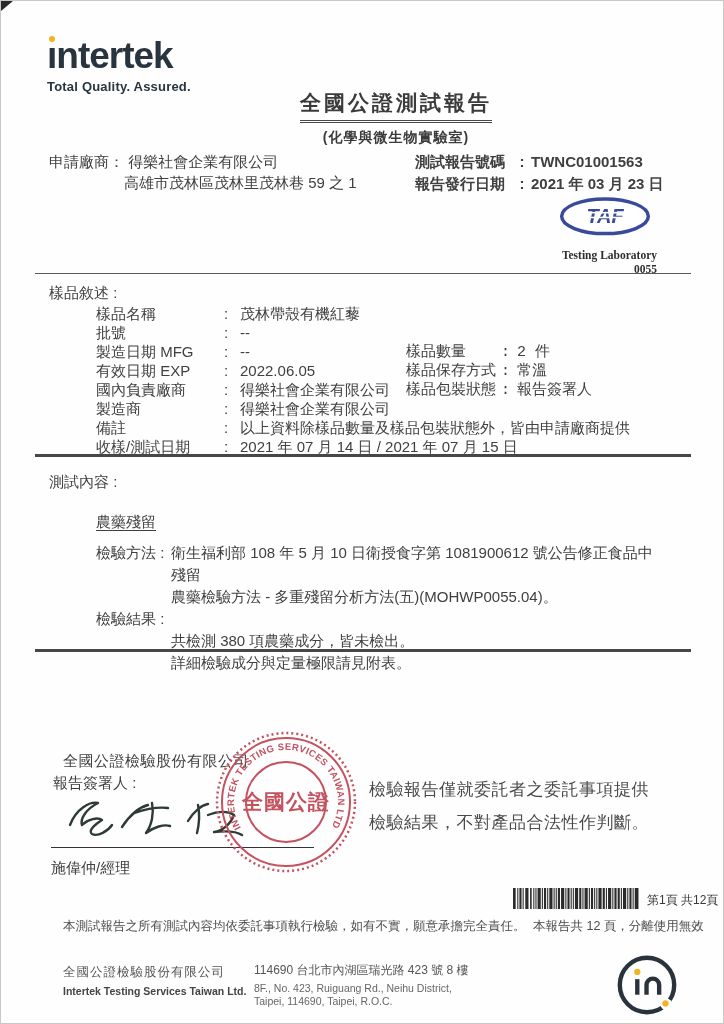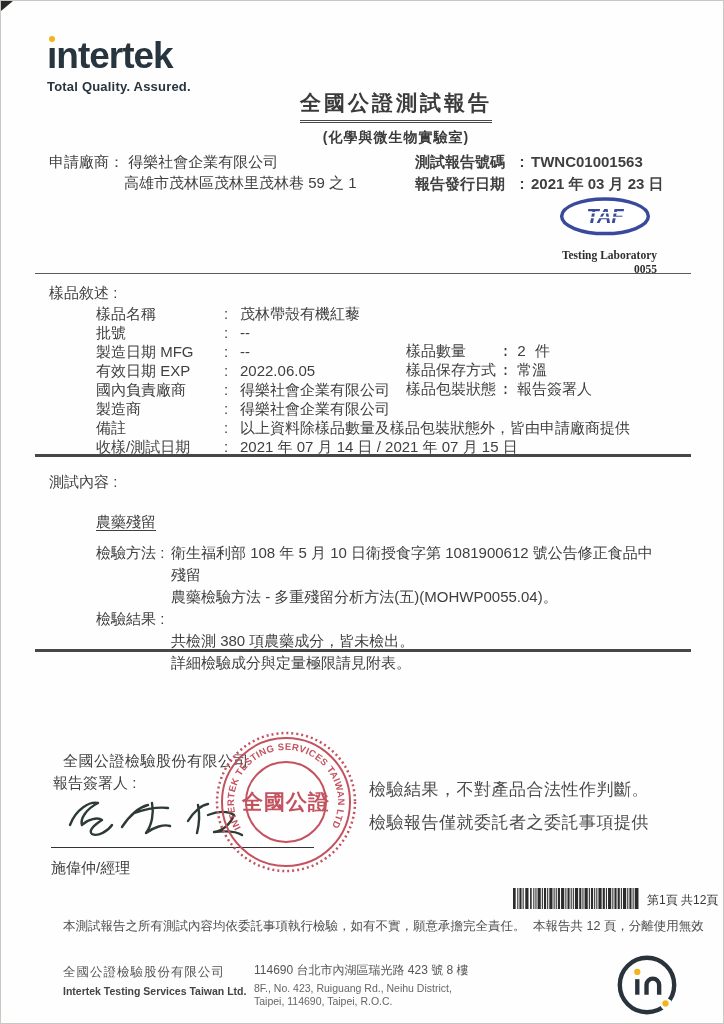--- a/index.html
+++ b/index.html
@@ -229,22 +229,22 @@
     <defs>
       <path id="ringPath" d="M 28 99 A 52 52 0 1 1 118 99"></path>
     </defs>
     <text font-size="9.5" font-weight="bold" fill="#c4525f" letter-spacing="0.4" font-family="Liberation Sans, sans-serif">
       <textPath href="#ringPath">INTERTEK TESTING SERVICES TAIWAN LTD.</textPath>
     </text>
     <text x="73" y="80" text-anchor="middle" font-size="21" font-weight="bold" fill="#c4525f" letter-spacing="1" font-family="Liberation Sans, sans-serif">全國公證</text>
   </svg>
 
   <div class="abs scope-note">
+    <div>檢驗報告僅就委託者之委託事項提供</div>
     <div>檢驗結果，不對產品合法性作判斷。</div>
-    <div>檢驗報告僅就委託者之委託事項提供</div>
   </div>
 
   <svg class="abs barcode" width="126" height="21" viewBox="0 0 118 20" preserveAspectRatio="none">
     <g fill="#2b2b2b">
       <rect x="0" width="2.5" height="20"></rect>
         <rect x="4" width="1" height="20"></rect>
         <rect x="6" width="2" height="20"></rect>
         <rect x="9" width="1" height="20"></rect>
         <rect x="11.5" width="3" height="20"></rect>
         <rect x="16" width="1.5" height="20"></rect>

